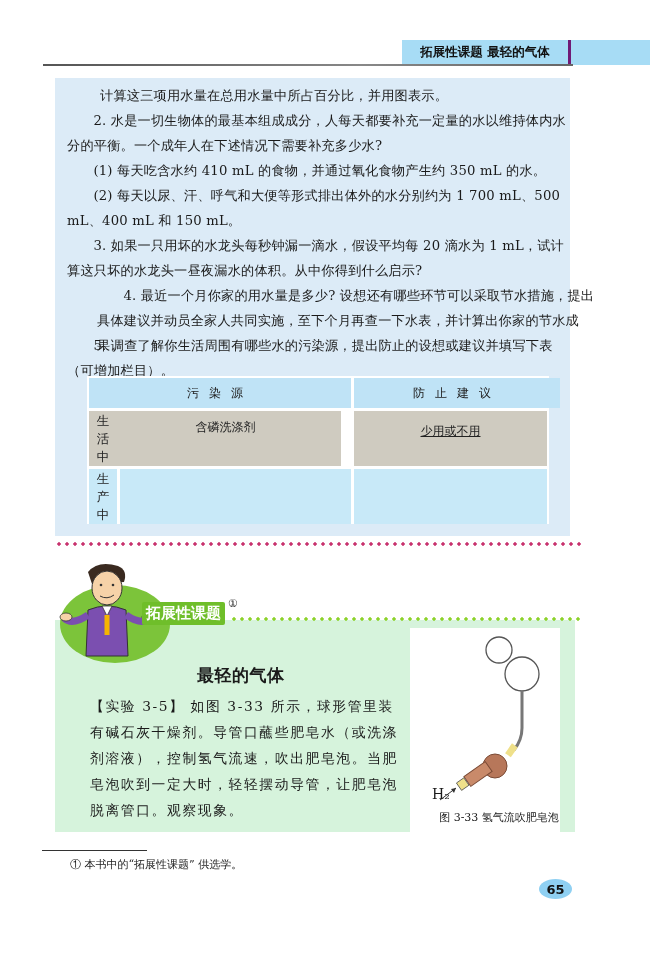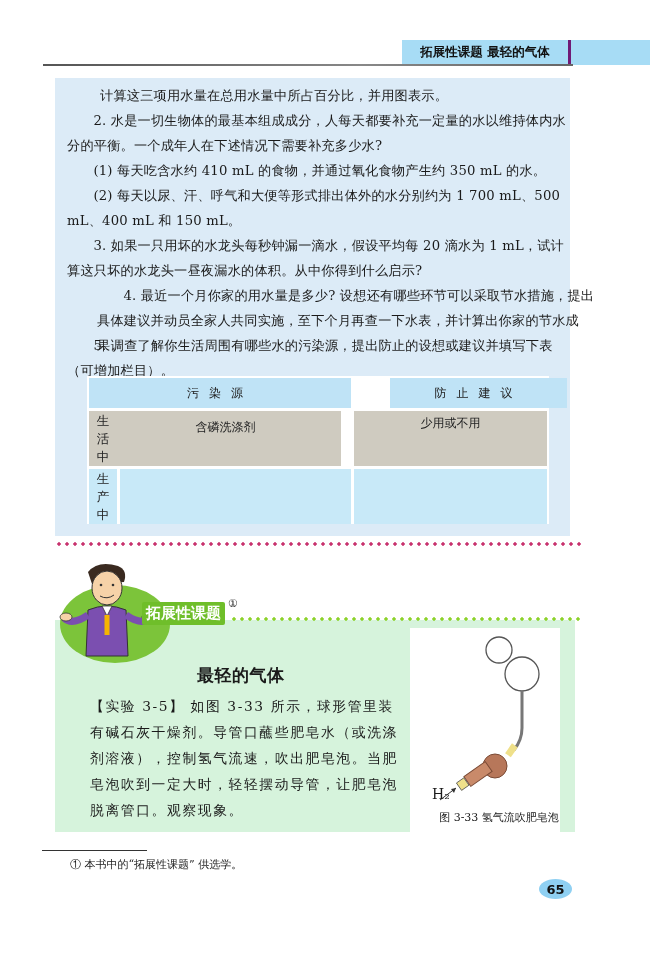--- a/index.html
+++ b/index.html
@@ -102,29 +102,29 @@
 <p class="para" style="top:83px; left:100px; width:470px;">计算这三项用水量在总用水量中所占百分比，并用图表示。</p>
 <p class="para indent" style="top:108px;">2. 水是一切生物体的最基本组成成分，人每天都要补充一定量的水以维持体内水分的平衡。一个成年人在下述情况下需要补充多少水?</p>
 <p class="para indent" style="top:158px;">(1)  每天吃含水约 410 mL 的食物，并通过氧化食物产生约 350 mL 的水。</p>
 <p class="para indent" style="top:183px;">(2)  每天以尿、汗、呼气和大便等形式排出体外的水分别约为 1 700 mL、500 mL、400 mL 和 150 mL。</p>
 <p class="para indent" style="top:233px;">3. 如果一只用坏的水龙头每秒钟漏一滴水，假设平均每 20 滴水为 1 mL，试计算这只坏的水龙头一昼夜漏水的体积。从中你得到什么启示?</p>
 <p class="para indent" style="top:283px;margin-left:30px;">4. 最近一个月你家的用水量是多少? 设想还有哪些环节可以采取节水措施，提出具体建议并动员全家人共同实施，至下个月再查一下水表，并计算出你家的节水成果。</p>
 <p class="para indent" style="top:333px;">5. 调查了解你生活周围有哪些水的污染源，提出防止的设想或建议并填写下表（可增加栏目）。</p>
 
 <div class="tbl">
   <div class="cell th" style="left:2px; top:2px; width:262px; height:30px;">污染源</div>
-  <div class="cell th" style="left:267px; top:2px; width:177px; height:30px;margin-left:36px;">防止建议</div>
+  <div class="cell th" style="left:267px; top:2px; width:206px; height:30px;">防止建议</div>
 
   <div class="cell tan vlabel" style="left:2px; top:35px; width:28px; height:55px;">
     <span>生</span>
     <span>活</span>
     <span>中</span>
   </div>
   <div class="cell tan" style="left:23px; top:35px; width:231px; height:55px; align-items:flex-start; padding-top:8px; box-sizing:border-box;">含磷洗涤剂</div>
-  <div class="cell tan" style="left:267px; top:35px; width:193px; height:55px; align-items:flex-start; padding-top:4px; box-sizing:border-box;">少用或不用</div>
+  <div class="cell tan" style="left:267px; top:35px; width:193px; height:55px; align-items:flex-start; padding-top:12px; box-sizing:border-box;text-decoration:underline;">少用或不用</div>
 
   <div class="cell lb vlabel" style="left:2px; top:93px; width:28px; height:55px;">
     <span>生</span>
     <span>产</span>
     <span>中</span>
   </div>
   <div class="cell lb" style="left:33px; top:93px; width:231px; height:55px;"></div>
   <div class="cell lb" style="left:267px; top:93px; width:193px; height:55px;"></div>
 </div>
 

